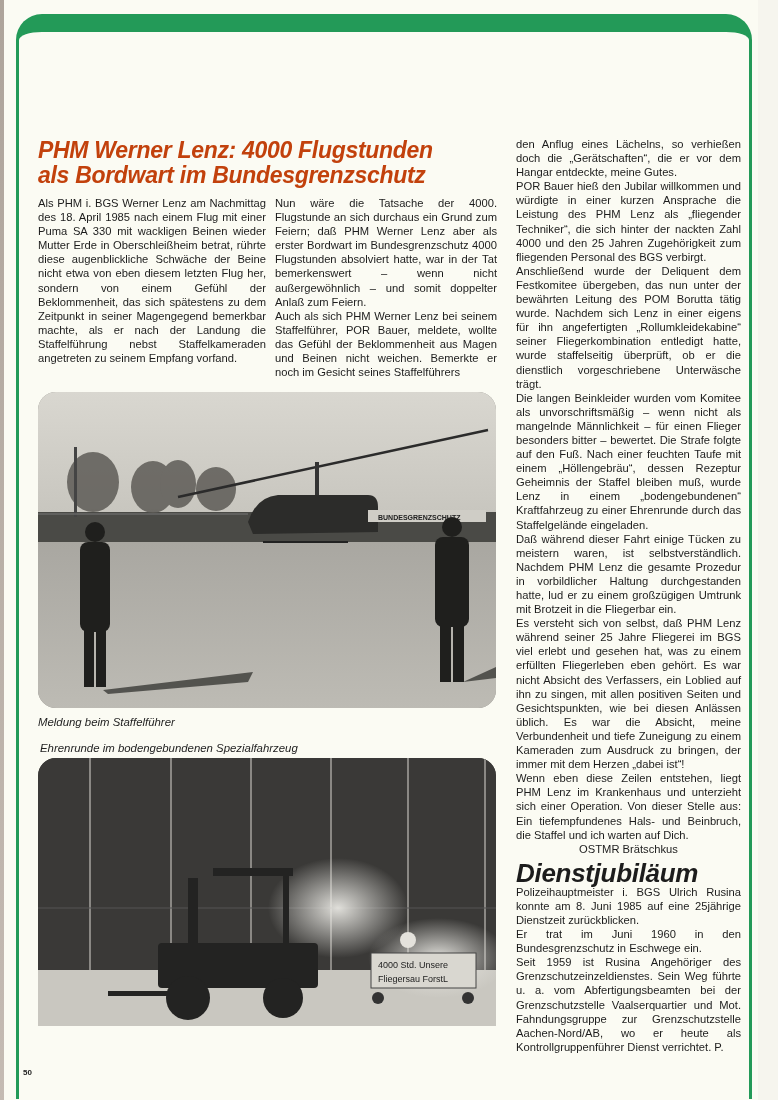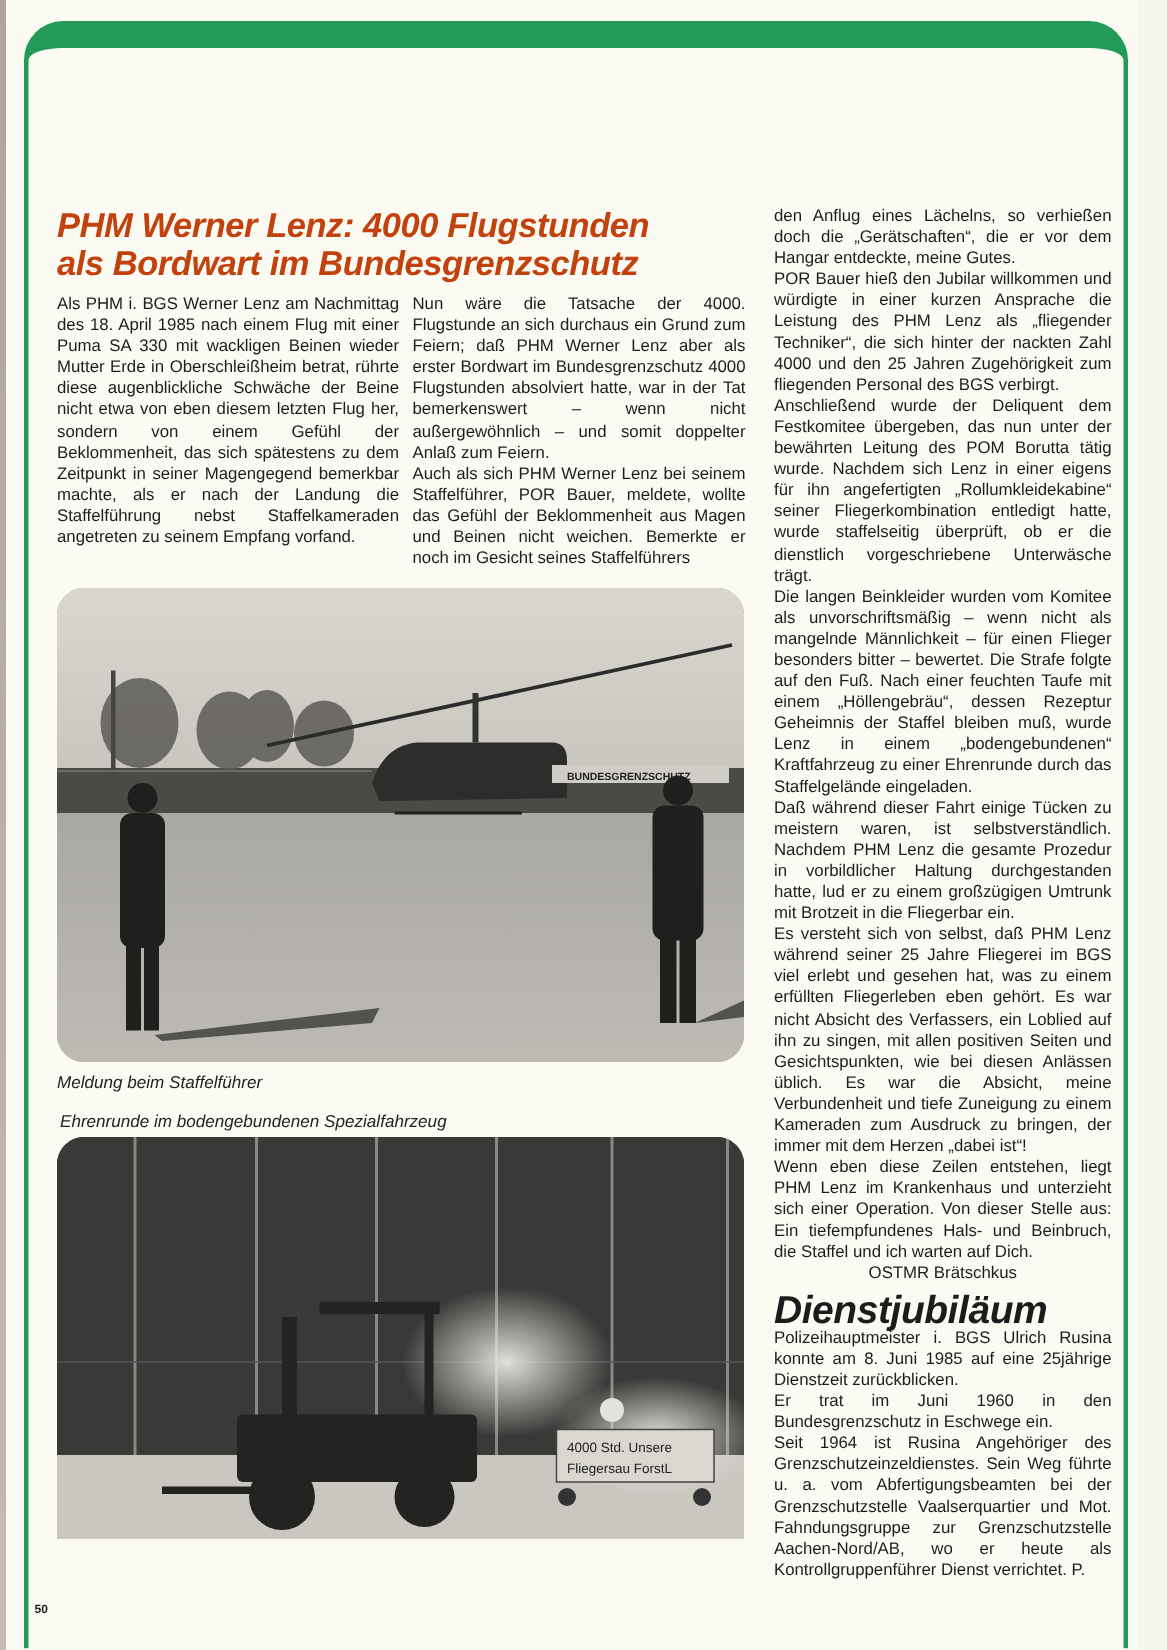--- a/index.html
+++ b/index.html
@@ -71,21 +71,21 @@
   <p>POR Bauer hieß den Jubilar willkommen und würdigte in einer kurzen Ansprache die Leistung des PHM Lenz als „fliegender Techniker“, die sich hinter der nackten Zahl 4000 und den 25 Jahren Zugehörigkeit zum fliegenden Personal des BGS verbirgt.</p>
   <p>Anschließend wurde der Deliquent dem Festkomitee übergeben, das nun unter der bewährten Leitung des POM Borutta tätig wurde. Nachdem sich Lenz in einer eigens für ihn angefertigten „Rollumkleidekabine“ seiner Fliegerkombination entledigt hatte, wurde staffelseitig überprüft, ob er die dienstlich vorgeschriebene Unterwäsche trägt.</p>
   <p>Die langen Beinkleider wurden vom Komitee als unvorschriftsmäßig – wenn nicht als mangelnde Männlichkeit – für einen Flieger besonders bitter – bewertet. Die Strafe folgte auf den Fuß. Nach einer feuchten Taufe mit einem „Höllengebräu“, dessen Rezeptur Geheimnis der Staffel bleiben muß, wurde Lenz in einem „bodengebundenen“ Kraftfahrzeug zu einer Ehrenrunde durch das Staffelgelände eingeladen.</p>
   <p>Daß während dieser Fahrt einige Tücken zu meistern waren, ist selbstverständlich. Nachdem PHM Lenz die gesamte Prozedur in vorbildlicher Haltung durchgestanden hatte, lud er zu einem großzügigen Umtrunk mit Brotzeit in die Fliegerbar ein.</p>
   <p>Es versteht sich von selbst, daß PHM Lenz während seiner 25 Jahre Fliegerei im BGS viel erlebt und gesehen hat, was zu einem erfüllten Fliegerleben eben gehört. Es war nicht Absicht des Verfassers, ein Loblied auf ihn zu singen, mit allen positiven Seiten und Gesichtspunkten, wie bei diesen Anlässen üblich. Es war die Absicht, meine Verbundenheit und tiefe Zuneigung zu einem Kameraden zum Ausdruck zu bringen, der immer mit dem Herzen „dabei ist“!</p>
   <p>Wenn eben diese Zeilen entstehen, liegt PHM Lenz im Krankenhaus und unterzieht sich einer Operation. Von dieser Stelle aus: Ein tiefempfundenes Hals- und Beinbruch, die Staffel und ich warten auf Dich.</p>
   <p class="right">OSTMR Brätschkus</p>
   <div class="sub-head">Dienstjubiläum</div>
   <p>Polizeihauptmeister i. BGS Ulrich Rusina konnte am 8. Juni 1985 auf eine 25jährige Dienstzeit zurückblicken.</p>
   <p>Er trat im Juni 1960 in den Bundesgrenzschutz in Eschwege ein.</p>
-  <p>Seit 1964 ist Rusina Angehöriger des Grenzschutzeinzeldienstes. Sein Weg führte u. a. vom Abfertigungsbeamten bei der Grenzschutzstelle Vaalserquartier und Mot. Fahndungsgruppe zur Grenzschutzstelle Aachen-Nord/AB, wo er heute als Kontrollgruppenführer Dienst verrichtet. P.</p>
+  <p>Seit 1959 ist Rusina Angehöriger des Grenzschutzeinzeldienstes. Sein Weg führte u. a. vom Abfertigungsbeamten bei der Grenzschutzstelle Vaalserquartier und Mot. Fahndungsgruppe zur Grenzschutzstelle Aachen-Nord/AB, wo er heute als Kontrollgruppenführer Dienst verrichtet. P.</p>
 </div>
 
 <div class="photo photo1">
   <svg width="458" height="316" viewBox="0 0 458 316">
     <defs>
       <linearGradient id="sky" x1="0" y1="0" x2="0" y2="1">
         <stop offset="0" stop-color="#d9d7d0"></stop>
           <stop offset="1" stop-color="#c8c6bf"></stop>
       </linearGradient>
       <linearGradient id="ground" x1="0" y1="0" x2="0" y2="1">

